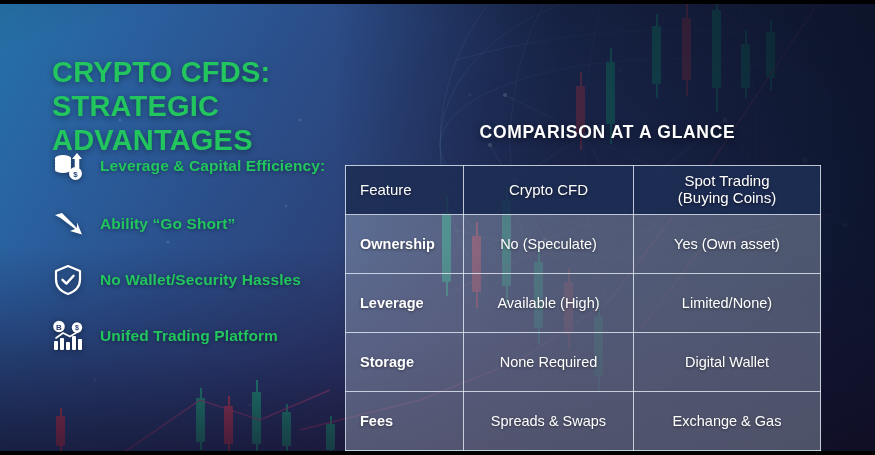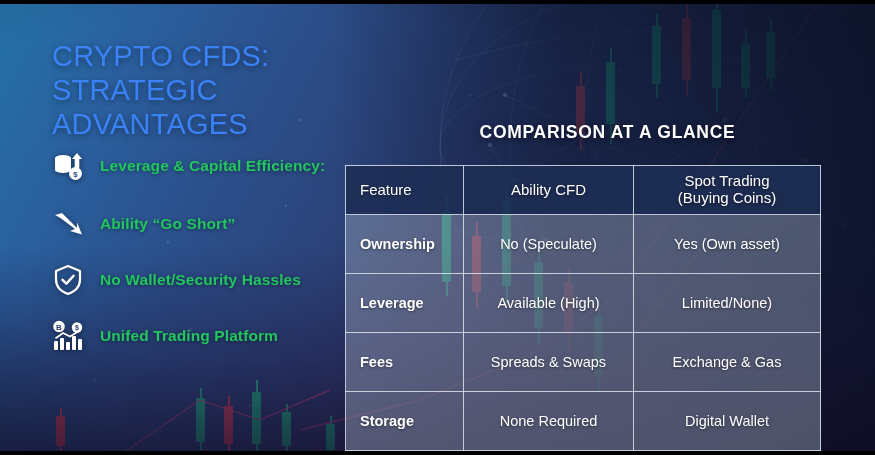--- a/index.html
+++ b/index.html
@@ -54,22 +54,22 @@
   .cd.dn { background:#e0455e; }
   .wick { position:absolute; width:2px; }
   .wick.up { background:#1fbf8f; }
   .wick.dn { background:#e0455e; }
   .trendline { position:absolute; inset:0; }
 
   
   .left { position:absolute; left:0; top:0; width:340px; height:100%; z-index:20; }
 
   .title {
-    position:absolute; left:52px; top:40px; width:282px;
-    color:#3b82f6; font-weight:normal; font-size:29px; line-height:1.17;
+    position:absolute; left:52px; top:56px; width:282px;
+    color:#22c55e; font-weight:bold; font-size:29px; line-height:1.17;
     letter-spacing:.2px;
     text-shadow:0 2px 6px rgba(0,0,0,.40);
   }
 
   .bullets { position:absolute; left:48px; top:146px; width:292px; }
   .bullet { position:relative; min-height:40px; margin-bottom:16px; padding-left:52px; display:flex; align-items:center; }
   .bullet:nth-child(1) { margin-bottom:18px; }
   .b-icon {
     position:absolute; left:0; top:50%; transform:translateY(-50%);
     width:40px; height:40px; display:flex; align-items:center; justify-content:center;
@@ -355,47 +355,47 @@
 
     <table class="table">
       <colgroup>
           <col class="c1">
           <col class="c2">
           <col class="c3">
         </colgroup>
       <thead>
         <tr>
           <th class="feat">Feature</th>
-          <th>Ability CFD</th>
+          <th>Crypto CFD</th>
           <th>
             <span>Spot Trading</span><br>
             <span>(Buying Coins)</span>
           </th>
         </tr>
       </thead>
       <tbody>
         <tr>
           <td class="feat">Ownership</td>
           <td>No (Speculate)</td>
           <td>Yes (Own asset)</td>
         </tr>
         <tr>
           <td class="feat">Leverage</td>
           <td>Available (High)</td>
           <td>Limited/None)</td>
         </tr>
         <tr>
+          <td class="feat">Storage</td>
+          <td>None Required</td>
+          <td>Digital Wallet</td>
+        </tr>
+        <tr>
           <td class="feat">Fees</td>
           <td>Spreads &amp; Swaps</td>
           <td>Exchange &amp; Gas</td>
         </tr>
-        <tr>
-          <td class="feat">Storage</td>
-          <td>None Required</td>
-          <td>Digital Wallet</td>
-        </tr>
       </tbody>
     </table>
   </div>
 
   <div class="top-bar"></div>
   <div class="bottom-bar"></div>
 </div>
 
 </body></html>

